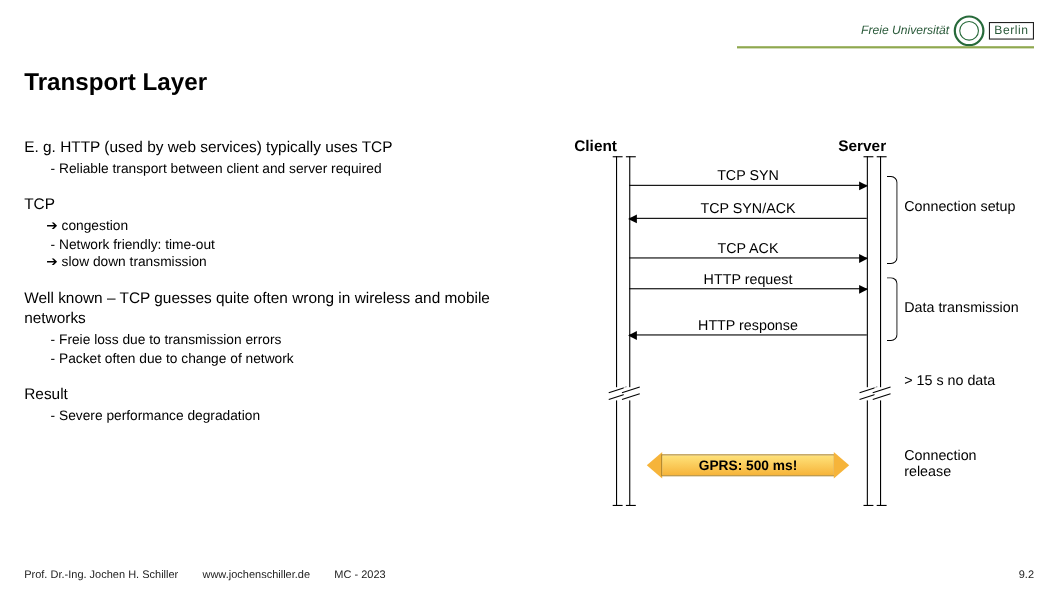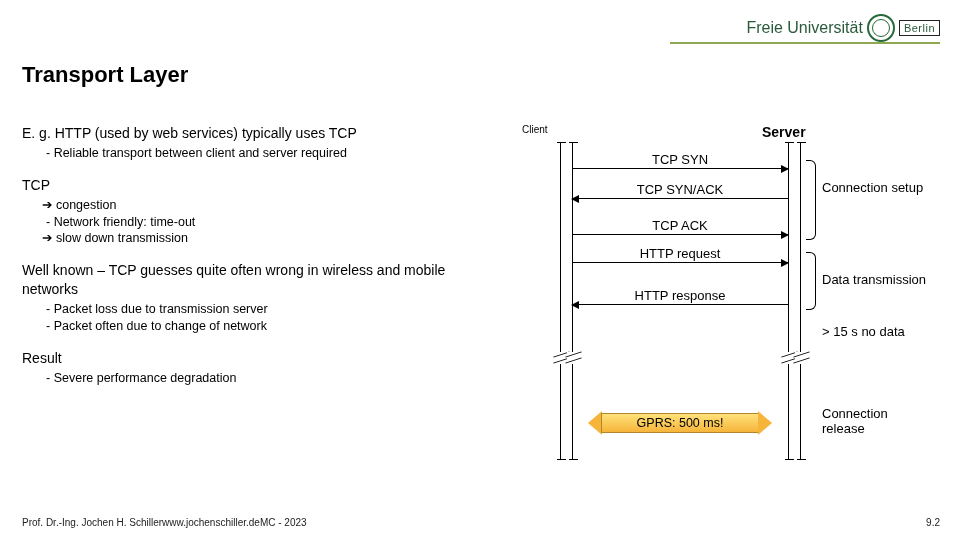--- a/index.html
+++ b/index.html
@@ -19,21 +19,21 @@
     position: absolute;
     top: 42px; right: 20px;
     width: 270px; height: 2px;
     background: #8fa84f;
   }
   .uni-logo {
     font-size: 10px;
     color: #2a5a3a;
     display: flex; align-items: center; gap: 4px;
   }
-  .uni-text .line1 { font-size: 16px; }
+  .uni-text .line1 { font-style: italic; font-size: 11px; }
   .seal {
     width: 28px; height: 28px;
     border: 2px solid #276a3a; border-radius: 50%;
     position: relative;
   }
   .seal::after {
     content:""; position:absolute; inset:3px;
     border: 1px solid #276a3a; border-radius:50%;
   }
   .berlin-box {
@@ -79,21 +79,21 @@
   }
   .lifeline .cap.top { top:0; }
   .lifeline .cap.bot { bottom:0; }
   .ll-client-a { left: 10px; }
   .ll-client-b { left: 22px; }
   .ll-server-a { left: 238px; }
   .ll-server-b { left: 250px; }
 
   .lbl-client {
     position:absolute; top: 0; left: -28px;
-    font-size: 10px; font-weight: normal;
+    font-size: 14px; font-weight: bold;
   }
   .lbl-server {
     position:absolute; top: 0; left: 212px;
     font-size: 14px; font-weight: bold;
   }
 
   .msg {
     position:absolute; height: 1px; background:#000;
     left: 22px; width: 216px;
   }
@@ -146,37 +146,38 @@
     top: 287px;
     height: 24px;
     display:flex; align-items:center;
   }
   .gprs-body {
     flex:1; height: 20px;
     background: linear-gradient(#ffe27a,#f6b43a);
     border: 1px solid #b0872e;
     display:flex; align-items:center; justify-content:center;
     font-size: 12.5px;
+    font-weight: bold;
   }
   .gprs-tip {
     width:0; height:0;
     border-top: 12px solid transparent;
     border-bottom: 12px solid transparent;
   }
   .gprs-tip.l { border-right: 14px solid #f6b43a; margin-right:-1px; }
   .gprs-tip.r { border-left: 14px solid #f6b43a; margin-left:-1px; }
 
   .footer {
     position:absolute;
     left: 22px; right: 20px; bottom: 12px;
     font-size: 10px;
     display:flex; justify-content:space-between;
     color:#222;
   }
-  .footer .left { display:flex; }
+  .footer .left { display:flex; gap: 22px; }
 </style>
 </head>
 <body>
 
 <div class="header-bar">
   <div class="uni-logo">
     <div class="uni-text">
       <span class="line1">Freie Universität</span>
     </div>
     <div class="seal"></div>
@@ -193,21 +194,21 @@
     <div class="sub">- Reliable transport between client and server required</div>
   </div>
   <div class="sect">
     <div class="head">TCP</div>
     <div class="sub sub-indent arrow-bullet">congestion</div>
     <div class="sub">- Network friendly: time-out</div>
     <div class="sub sub-indent arrow-bullet">slow down transmission</div>
   </div>
   <div class="sect">
     <div class="head">Well known – TCP guesses quite often wrong in wireless and mobile networks</div>
-    <div class="sub">- Packet loss due to transmission server</div>
+    <div class="sub">- Freie loss due to transmission errors</div>
     <div class="sub">- Packet often due to change of network</div>
   </div>
   <div class="sect">
     <div class="head">Result</div>
     <div class="sub">- Severe performance degradation</div>
   </div>
 </div>
 
 <div class="diagram">
   <div class="lbl-client">Client</div>
@@ -259,21 +260,21 @@
   <div class="gap-mark" style="left:17px; top:228px"></div>
   <div class="gap-mark" style="left:233px; top:228px"></div>
   <div class="gap-mark" style="left:245px; top:228px"></div>
 
   <div class="brace" style="top:36px; height:80px"></div>
   <div class="brace-label" style="top:56px">Connection setup</div>
 
   <div class="brace" style="top:128px; height:58px"></div>
   <div class="brace-label" style="top:148px">Data transmission</div>
 
-  <div class="brace-label" style="top:200px">&gt; 15 s no data</div>
+  <div class="brace-label" style="top:214px">&gt; 15 s no data</div>
 
   <div class="brace-label" style="top:282px">Connection release</div>
 
   <div class="gprs-arrow">
     <div class="gprs-tip l"></div>
     <div class="gprs-body">GPRS: 500 ms!</div>
     <div class="gprs-tip r"></div>
   </div>
 </div>
 

